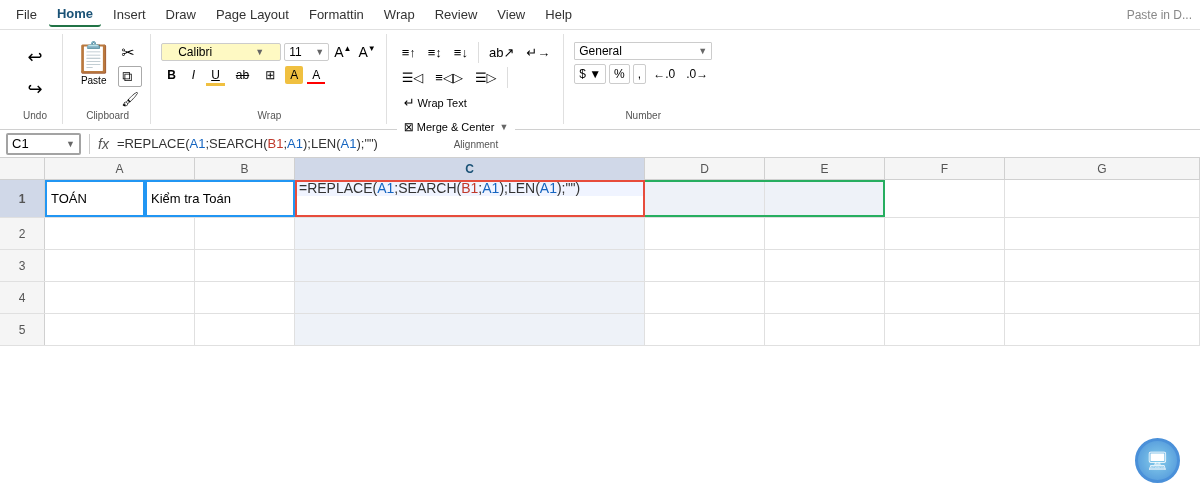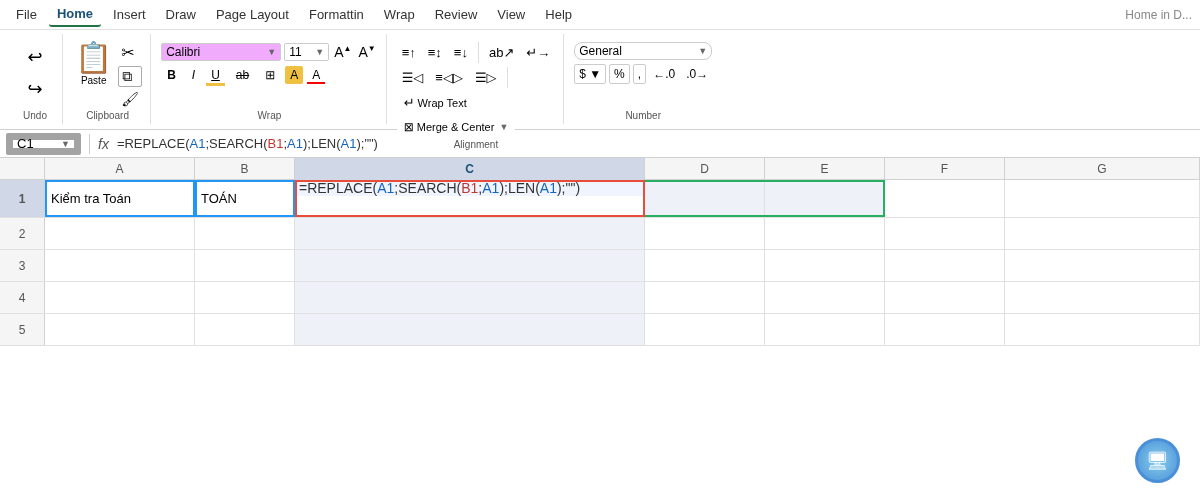--- a/index.html
+++ b/index.html
@@ -46,22 +46,22 @@
 
     
     .clipboard-group { min-width: 75px; }
 
     
     .font-group { min-width: 220px; }
     .font-controls { display: flex; flex-direction: column; gap: 3px; }
     .font-row { display: flex; align-items: center; gap: 3px; }
     .font-selector {
       display: flex; align-items: center; border: 1px solid #ccc;
-      border-radius: 2px; padding: 1px 4px; font-size: 12px;
-      background: #f0abfc; cursor: pointer; min-width: 120px; justify-content: space-between;
+      border-radius: 2px; padding: 1px 16px; font-size: 12px;
+      background: #fef9c3; cursor: pointer; min-width: 120px; justify-content: space-between;
     }
     .size-selector {
       display: flex; align-items: center; border: 1px solid #ccc;
       border-radius: 2px; padding: 1px 4px; font-size: 12px;
       background: #fff; cursor: pointer; min-width: 45px; justify-content: space-between;
     }
     .font-btn {
       padding: 2px 5px; border: 1px solid transparent; border-radius: 2px;
       cursor: pointer; font-size: 12px; background: #fff;
     }
@@ -96,21 +96,21 @@
     
     .conditional-group { min-width: 80px; }
 
     
     .formula-bar {
       display: flex; align-items: center; height: 28px;
       border-bottom: 1px solid #d0d0d0; padding: 0 6px; gap: 4px;
       background: #fff;
     }
     .cell-ref-box {
-      display: flex; align-items: center; border: 7px solid #a3a3a3;
+      display: flex; align-items: center; border: 2px solid #a3a3a3;
       width: 75px; height: 22px; padding: 0 4px; font-size: 13px;
       border-radius: 2px; justify-content: space-between;
     }
     .formula-divider { width: 1px; height: 20px; background: #ccc; margin: 0 4px; }
     .fx-label { font-style: italic; font-size: 14px; color: #555; margin-right: 4px; }
     .formula-input {
       flex: 1; font-size: 13px; color: #333;
     }
     .formula-content {
       font-size: 13px;
@@ -171,21 +171,21 @@
       font-size: 18px; color: #fff; border: 3px solid #4a90d9;
     }
     .watermark-text { font-size: 22px; font-weight: bold; color: #1a9bd7; letter-spacing: 1px; }
 
     
     .dropdown-arrow { font-size: 9px; color: #666; }
 
     
     .number-format-box {
       display: flex; align-items: center; border: 1px solid #ccc;
-      border-radius: 8px; padding: 1px 4px; font-size: 12px;
+      border-radius: 1px; padding: 1px 4px; font-size: 12px;
       background: #fff; cursor: pointer; min-width: 110px; justify-content: space-between;
     }
     .undo-redo-btn {
       font-size: 18px; cursor: pointer; padding: 2px; border-radius: 3px;
       display: flex; align-items: center; justify-content: center;
     }
 
     .clipboard-inner {
       display: flex; gap: 4px; align-items: flex-start; flex: 1;
     }
@@ -208,21 +208,21 @@
   <span class="menu-item">File</span>
   <span class="menu-item active">Home</span>
   <span class="menu-item">Insert</span>
   <span class="menu-item">Draw</span>
   <span class="menu-item">Page Layout</span>
   <span class="menu-item">Formattin</span>
   <span class="menu-item">Wrap</span>
   <span class="menu-item">Review</span>
   <span class="menu-item">View</span>
   <span class="menu-item">Help</span>
-  <span style="margin-left: auto; font-size: 12px; color: #888;">Home in D...</span>
+  <span style="margin-left: auto; font-size: 12px; color: #888;">Paste in D...</span>
 </div>
 
 <div class="ribbon">
   <div class="ribbon-content">
 
     <div class="ribbon-group undo-group">
       <div class="ribbon-buttons" style="flex-direction: column; justify-content: center; gap: 6px;">
         <div class="undo-redo-btn" title="Undo">↩</div>
         <div class="undo-redo-btn" title="Redo">↪</div>
       </div>
@@ -351,26 +351,26 @@
     <div class="col-header selected" style="width:350px;">C</div>
     <div class="col-header" style="width:120px;">D</div>
     <div class="col-header" style="width:120px;">E</div>
     <div class="col-header" style="width:120px;">F</div>
     <div class="col-header" style="flex:1;">G</div>
   </div>
 
   <div class="row" style="height: 38px;">
     <div class="row-num selected">1</div>
 
+    <div class="cell col-b" style="border: 2px solid #2196f3; box-sizing: border-box;">
+      <span>TOÁN</span>
+    </div>
+
     <div class="cell col-a" style="border: 2px solid #2196f3; box-sizing: border-box;">
       <span>Kiểm tra Toán</span>
-    </div>
-
-    <div class="cell col-b" style="border: 2px solid #2196f3; box-sizing: border-box;">
-      <span>TOÁN</span>
     </div>
 
     <div style="position: relative; width: 350px; min-width: 350px;">
 
       <div style="position: absolute; top: 0; left: 0; width: 350px; height: 100%; border: 2px solid #e74c3c; pointer-events: none; z-index: 11; box-sizing: border-box;"></div>
 
       <div style="position: absolute; top: 0; left: 0; width: 590px; height: 100%; border: 2px solid #27ae60; pointer-events: none; z-index: 9; box-sizing: border-box;"></div>
       <div class="cell col-c active-cell" style="background: #f0f4ff;">
         <span class="formula-text">
           <span style="color:#333;">=REPLACE(</span><span style="color:#1565c0;">A1</span><span style="color:#333;">;SEARCH(</span><span style="color:#c0392b;">B1</span><span style="color:#333;">;</span><span style="color:#1565c0;">A1</span><span style="color:#333;">);LEN(</span><span style="color:#1565c0;">A1</span><span style="color:#333;">);"")</span>

